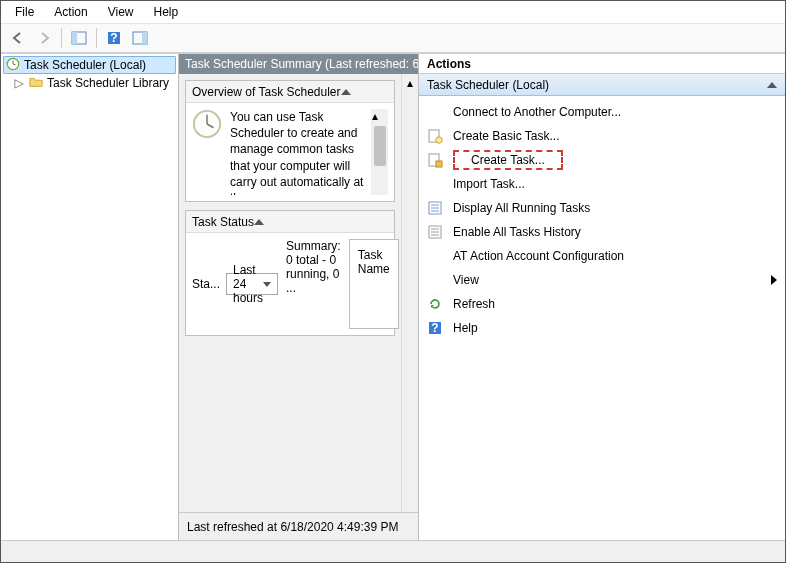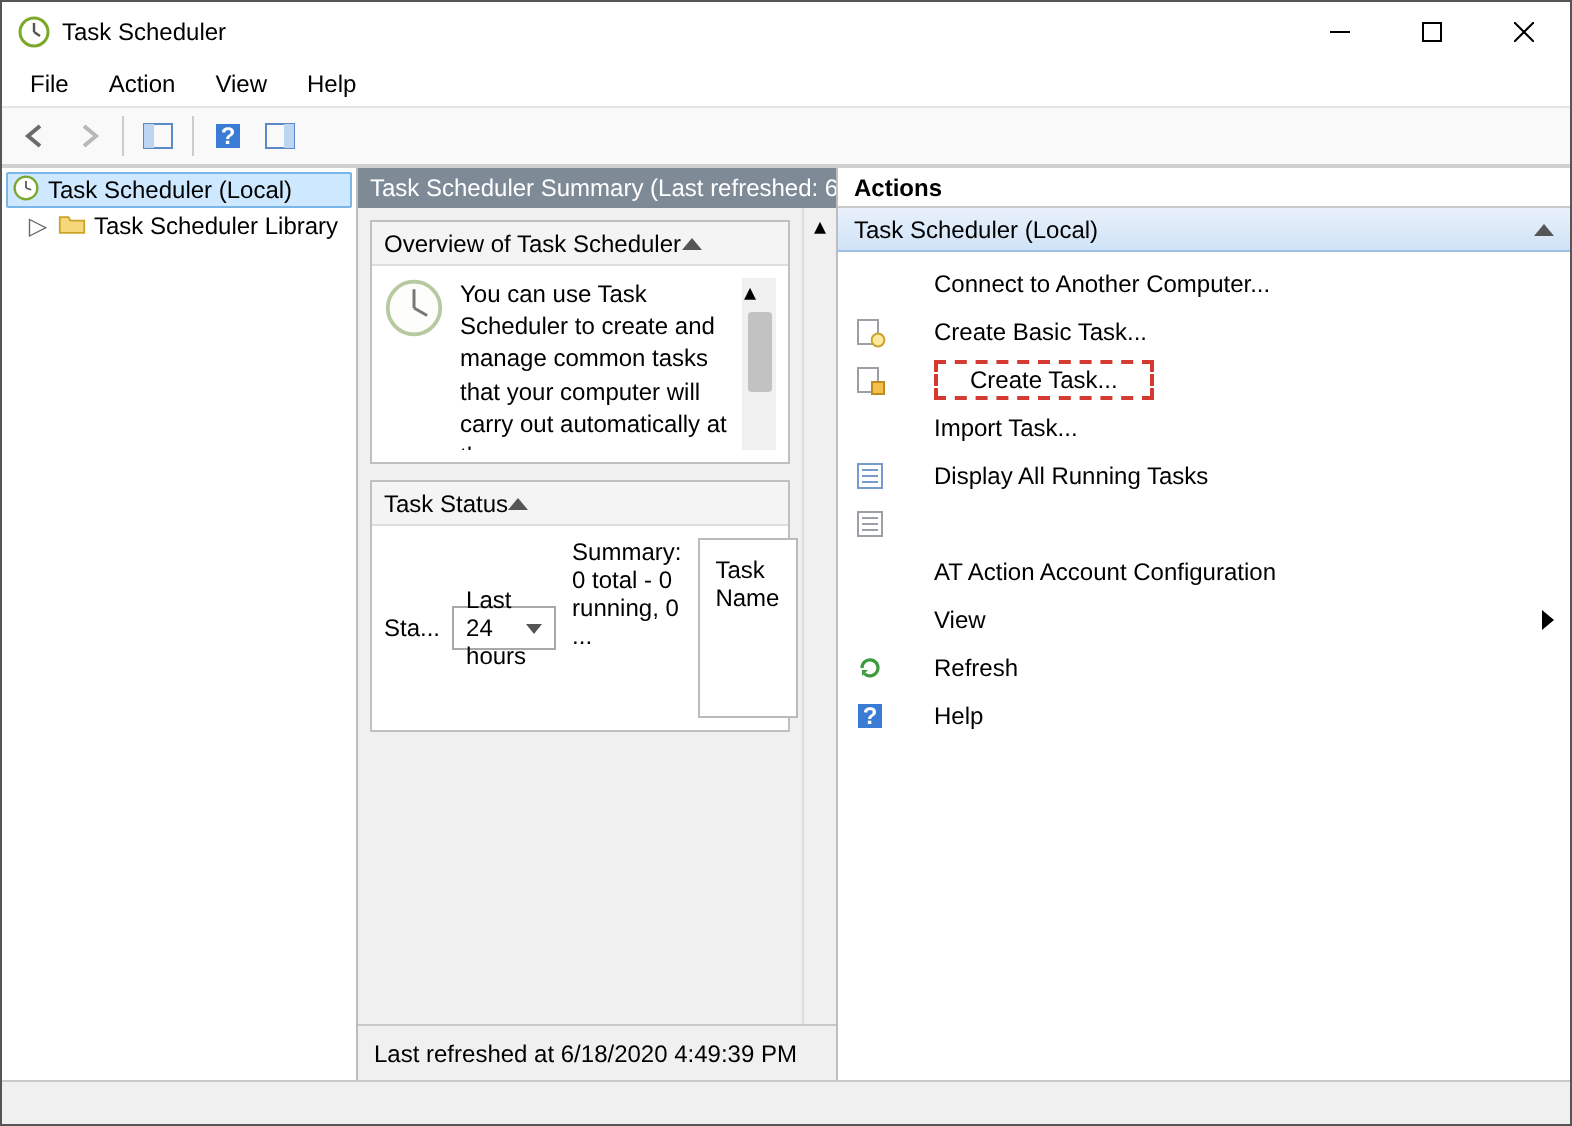--- a/index.html
+++ b/index.html
@@ -36,57 +36,31 @@
 .status-body{padding:6px;display:flex;flex-direction:row;gap:8px;}
 .status-row{display:flex;align-items:center;gap:6px;}
 .combo{flex:1;display:flex;align-items:center;justify-content:space-between;border:1px solid #a9a9a9;background:#fff;height:22px;padding:0 6px;}
 .taskname-box{border:1px solid #bbb;background:#fff;height:90px;padding:8px;}
 .mid-footer{border-top:1px solid #c9c9c9;background:#f0f0f0;height:28px;line-height:28px;padding:0 8px;white-space:nowrap;overflow:hidden;}
 .status-bar{height:22px;border-top:1px solid #c9c9c9;background:#f0f0f0;}
 .actions { flex:1; display:flex; flex-direction:column; }
 .actions-title { height:20px; line-height:20px; padding:0 8px; font-weight:600; border-bottom:1px solid #c9c9c9; background:#fff;}
 .actions-sub { display:flex; align-items:center; justify-content:space-between; height:22px; padding:0 8px; background:linear-gradient(#e9f1fb,#cfe3f7); border-bottom:1px solid #9ec0e6;}
 .actions-list{flex:1;padding:4px 0;}
-.action-item{display:flex;align-items:center;height:24px;padding:0 8px;gap:24px;cursor:default;}
+.action-item{display:flex;align-items:center;height:24px;padding:0 8px;gap:10px;cursor:default;}
 .action-item .aicon{width:16px;height:16px;display:flex;align-items:center;justify-content:center;}
 .action-item.hl .lbl{border:2px dashed #d43a2f;padding:1px 16px;}
 .arrow-up{width:0;height:0;border-left:5px solid transparent;border-right:5px solid transparent;border-bottom:6px solid #555;}
 .arrow-right{width:0;height:0;border-top:5px solid transparent;border-bottom:5px solid transparent;border-left:6px solid #000;}
 .chev{width:0;height:0;border-left:4px solid transparent;border-right:4px solid transparent;border-top:5px solid #555;}
 </style>
 </head>
 <body>
 
 <div class="window">
-  <div class="titlebar">
-    <span class="ticon">
-      <svg viewBox="0 0 16 16">
-          <circle cx="8" cy="8" r="7" fill="#fff" stroke="#7aa72c" stroke-width="1.5"></circle>
-          <line x1="8" y1="8" x2="8" y2="3.5" stroke="#555" stroke-width="1.2"></line>
-          <line x1="8" y1="8" x2="11" y2="10" stroke="#555" stroke-width="1.2"></line>
-        </svg>
-    </span>
-    <span class="title">Task Scheduler</span>
-    <div class="winbtn">
-        <svg viewBox="0 0 10 10">
-          <line x1="0" y1="5" x2="10" y2="5" stroke="#000" stroke-width="1"></line>
-        </svg>
-      </div>
-    <div class="winbtn">
-        <svg viewBox="0 0 10 10">
-          <rect x="0.5" y="0.5" width="9" height="9" fill="none" stroke="#000" stroke-width="1"></rect>
-        </svg>
-      </div>
-    <div class="winbtn">
-        <svg viewBox="0 0 10 10">
-          <line x1="0" y1="0" x2="10" y2="10" stroke="#000" stroke-width="1"></line>
-          <line x1="10" y1="0" x2="0" y2="10" stroke="#000" stroke-width="1"></line>
-        </svg>
-      </div>
-  </div>
 
   <div class="menubar">
     <span>File</span>
     <span>Action</span>
     <span>View</span>
     <span>Help</span>
   </div>
 
   <div class="toolbar">
     <div class="tbtn">
@@ -239,20 +213,21 @@
           </div>
           <div class="action-item">
             <span class="aicon">
               <svg width="16" height="16" viewBox="0 0 16 16">
                 <rect x="2" y="2" width="12" height="12" fill="#fff" stroke="#9aa0a6"></rect>
                 <line x1="4" y1="5" x2="12" y2="5" stroke="#9aa0a6"></line>
                 <line x1="4" y1="8" x2="12" y2="8" stroke="#9aa0a6"></line>
                 <line x1="4" y1="11" x2="12" y2="11" stroke="#9aa0a6"></line>
               </svg>
             </span>
+            <span class="lbl">Enable All Tasks History</span>
           </div>
           <div class="action-item">
             <span class="aicon"></span>
             <span class="lbl">AT Action Account Configuration</span>
           </div>
           <div class="action-item">
             <span class="aicon"></span>
             <span class="lbl">View</span>
             <span class="arrow-right" style="margin-left: auto;"></span>
           </div>

